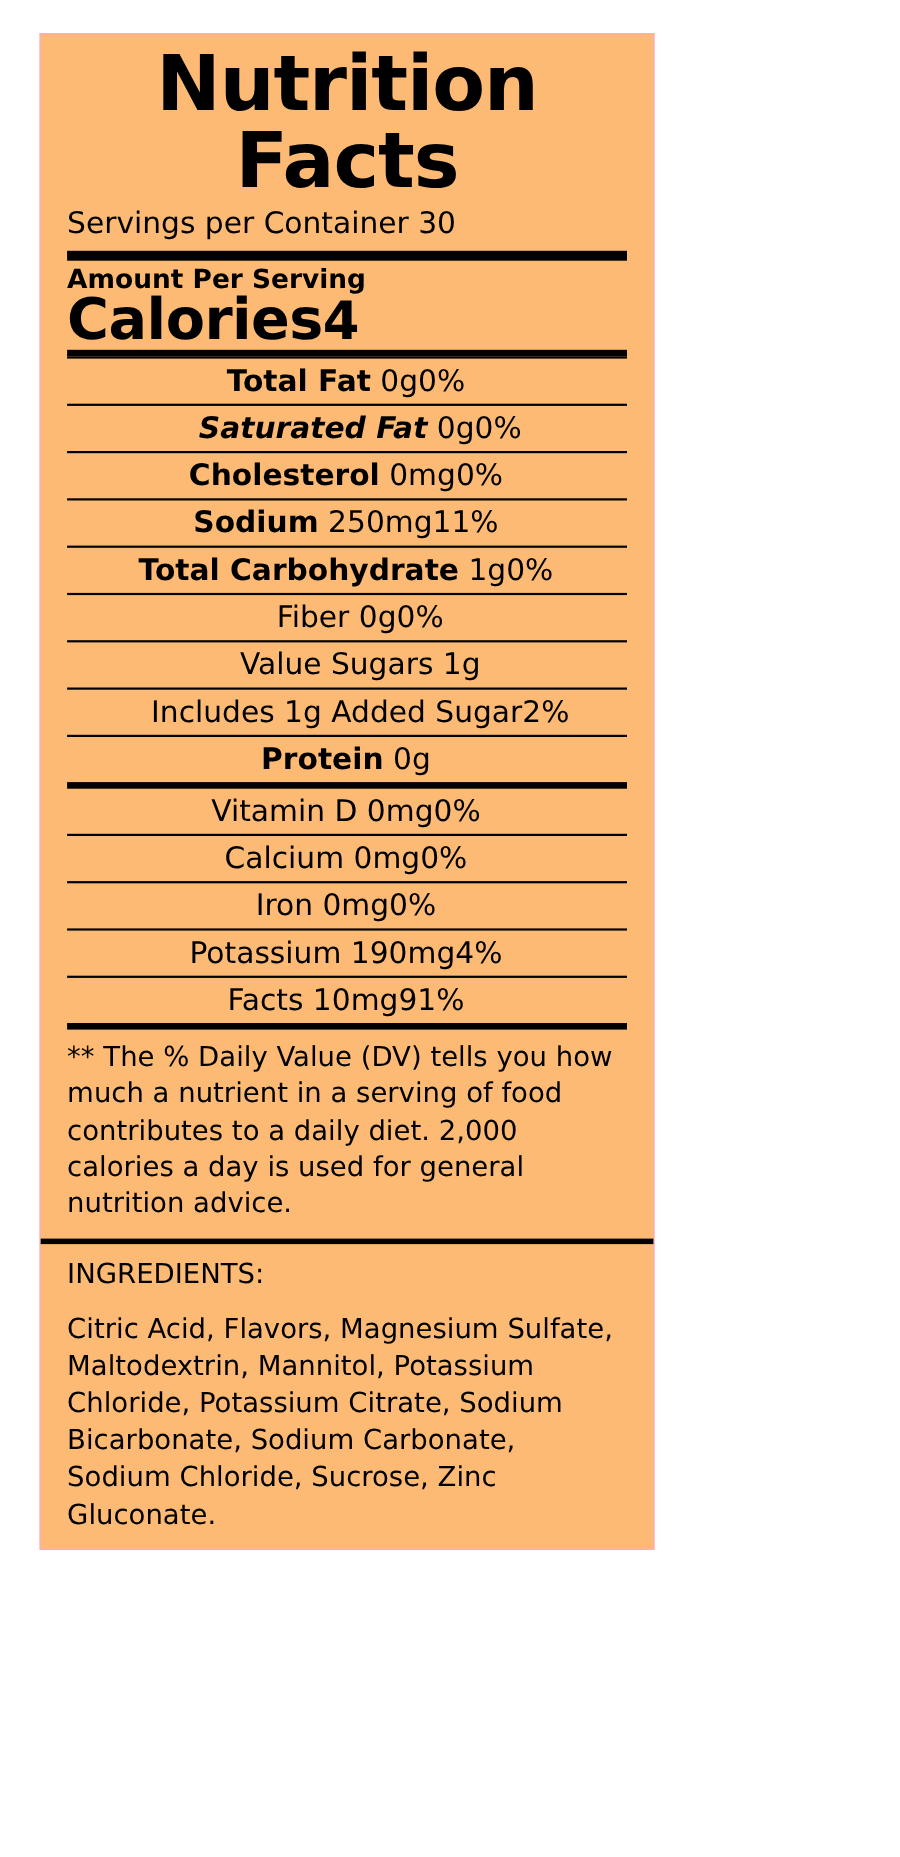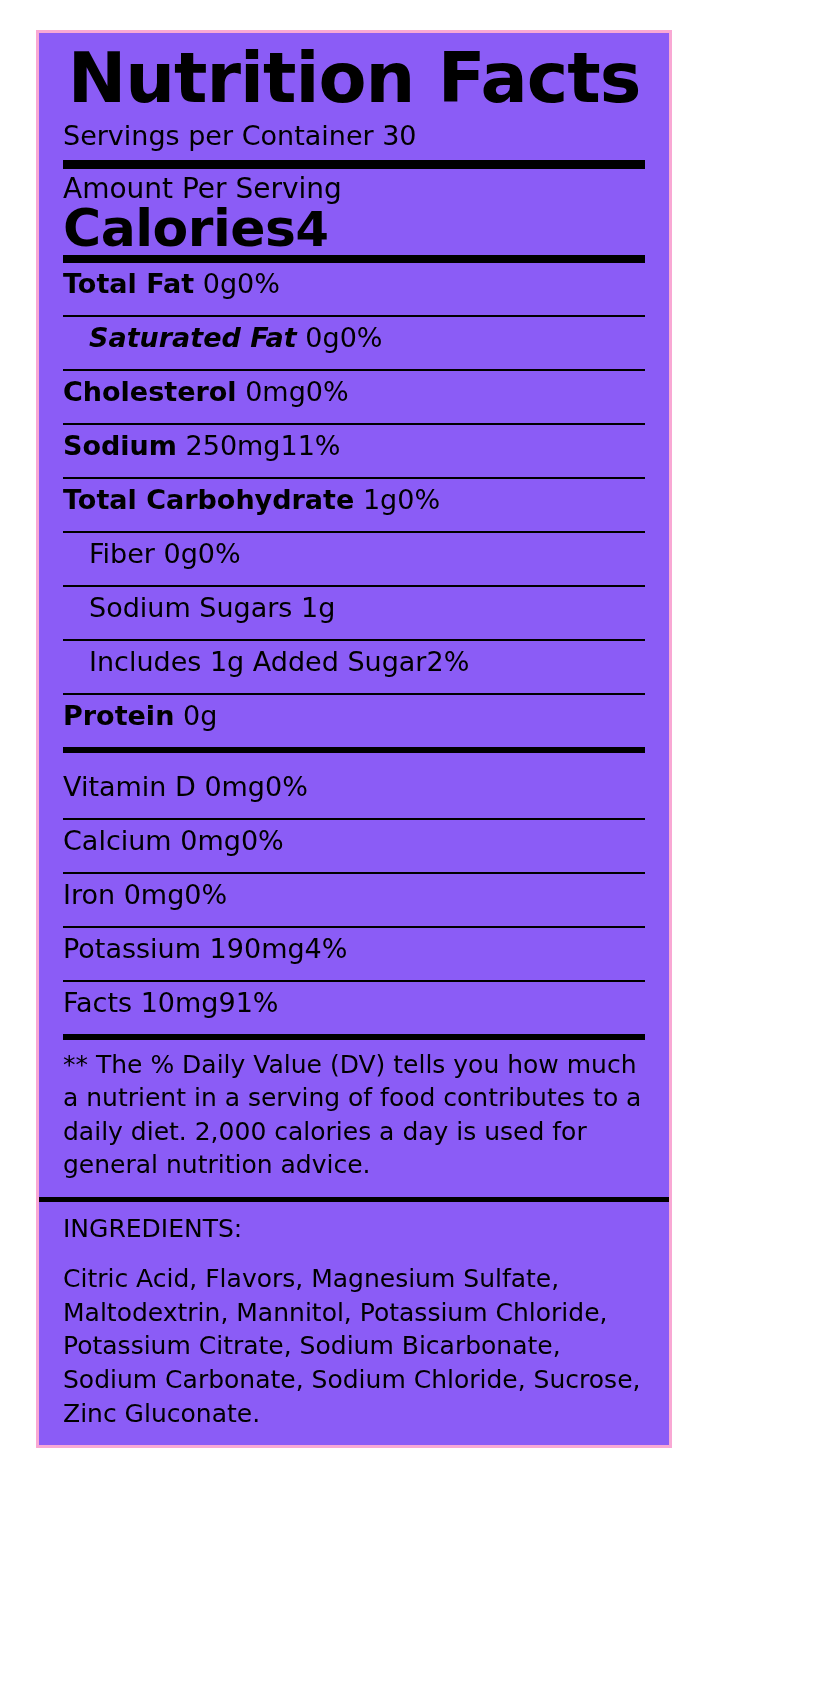--- a/index.html
+++ b/index.html
@@ -12,24 +12,24 @@
     height: 1688px;
     font-family: "DejaVu Sans", sans-serif;
     color: #000000;
     -webkit-font-smoothing: antialiased;
   }
 
   .label {
     position: absolute;
     left: 36px;
     top: 30px;
-    width: 636px;          
-    border: 3px solid #f9a8d4;
+    width: 559px;          
+    border: 1px solid #f9a8d4;
     box-sizing: border-box;
-    background: #8b5cf6;
+    background: #fdba74;
   }
 
   .panel {
     padding: 0 24px 10px 24px;
   }
 
   
   .title {
     font-size: 70px;
     font-weight: bold;
@@ -44,22 +44,22 @@
     font-size: 27px;
     line-height: 1.28;
   }
 
   
   .rule-thick { border-top: 9px solid #000; margin-top: 6px; }
   .rule-med   { border-top: 6px solid #000; }
 
   
   .amount {
-    font-size: 28px;
-    font-weight: normal;
+    font-size: 24px;
+    font-weight: bold;
     margin-top: 3px;
   }
   .cal-row {
     display: flex;
     align-items: baseline;
     justify-content: flex-start;
     margin-top: -4px;
   }
   .cal-label {
     font-size: 52px;
@@ -80,27 +80,27 @@
     font-size: 27px;
     font-weight: bold;
     padding: 4px 2px 3px 0;
   }
 
   
   .rows { }
   .row {
     display: flex;
     align-items: baseline;
-    justify-content: flex-start;
+    justify-content: center;
     font-size: 27px;
     line-height: 1.0;
-    padding: 7px 2px 18px 0;
+    padding: 7px 2px 7px 0;
     border-top: 2px solid #000;
   }
-  .row.no-top { border-top: none; margin-top: 13px; }
+  .row.no-top { border-top: none; }
   .row .name { white-space: nowrap; }
   .row .dv { white-space: nowrap; }
 
   .b { font-weight: bold; }
   .i { font-style: italic; font-weight: bold; }
   .indent1 { padding-left: 26px; }
 
   
   .row.vit { font-size: 27px; }
 
@@ -171,21 +171,21 @@
         <div class="name"><span class="b">Total Carbohydrate</span> <span>1g</span></div>
         <div class="dv">0%</div>
       </div>
 
       <div class="row">
         <div class="name indent1">Fiber 0g</div>
         <div class="dv">0%</div>
       </div>
 
       <div class="row">
-        <div class="name indent1">Sodium Sugars 1g</div>
+        <div class="name indent1">Value Sugars 1g</div>
         <div class="dv"></div>
       </div>
 
       <div class="row">
         <div class="name indent1">Includes 1g Added Sugar</div>
         <div class="dv">2%</div>
       </div>
 
       <div class="row">
         <div class="name"><span class="b">Protein</span> <span>0g</span></div>

